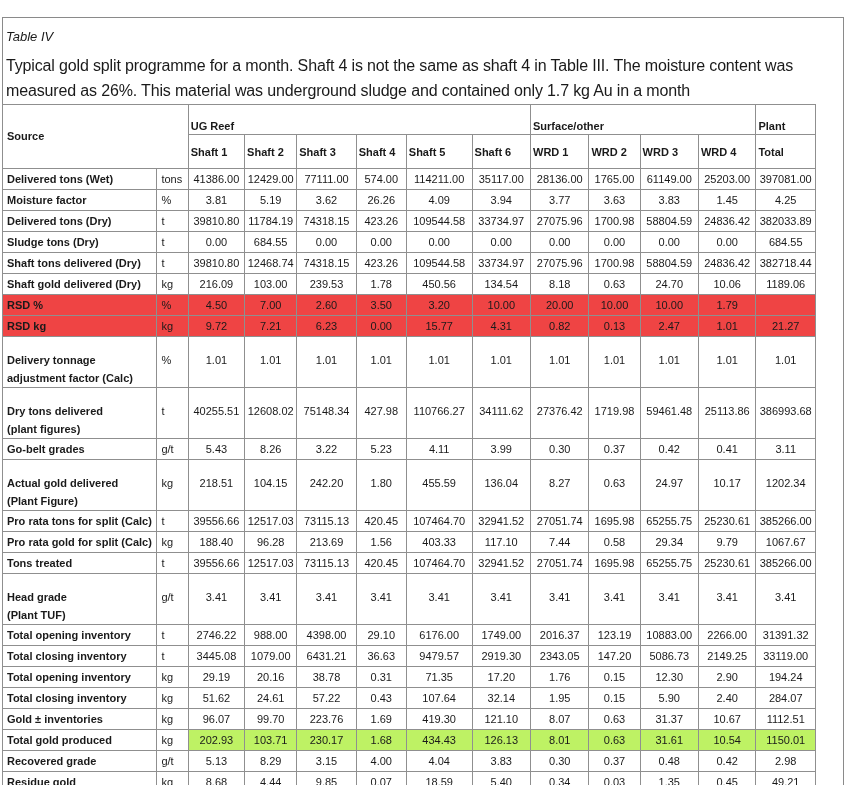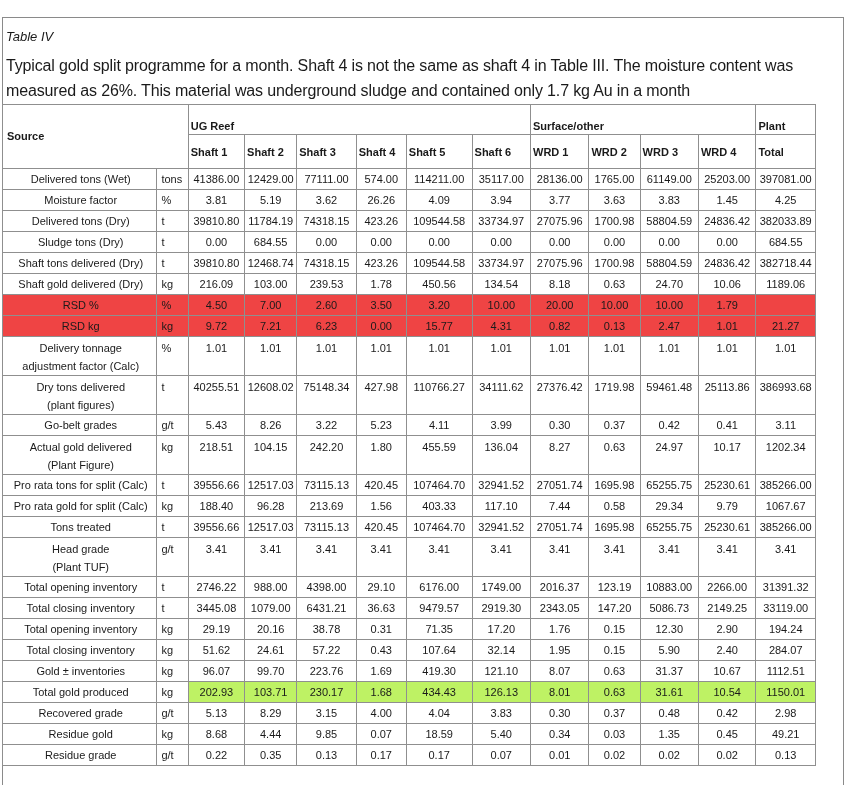--- a/index.html
+++ b/index.html
@@ -10,25 +10,25 @@
   .caption-label { position: absolute; left: 6px; top: 29px; font-size: 13px; font-style: italic; }
   .caption-title { position: absolute; left: 6px; top: 53px; width: 835px; font-size: 16px; font-weight: normal;
                    line-height: 25px; letter-spacing: -0.15px; }
   table { position: absolute; left: 2px; top: 104px; width: 814px; border-collapse: collapse; table-layout: fixed;
           font-size: 11px; border-radius: 23px; }
   td, th { border: 1px solid #8f8f8f; padding: 0 2px; vertical-align: top; white-space: nowrap; }
   th { font-weight: bold; text-align: left; vertical-align: bottom; }
   .hdr-group th { height: 27px; border-top-color: #8f8f8f; padding-bottom: 2px; }
   .hdr-cols th { height: 33px; vertical-align: middle; }
   .src-hdr { text-align: left !important; vertical-align: middle !important; padding-left: 4px; }
-  td.label { text-align: center; padding-left: 4px; }
+  td.label { text-align: left; padding-left: 4px; font-weight: bold; }
   td.unit { text-align: left; padding-left: 4px; }
   td.num { text-align: center; padding: 0 1px; }
   tr.r1 td { height: 20px; line-height: 20px; }
-  tr.r2 td { height: 36px; line-height: 18px; padding-top: 2px; margin-left: 17px; }
+  tr.r2 td { height: 36px; line-height: 18px; padding-top: 14px; margin-left: 17px; }
   tr.rsd td { background: #ef4444; }
   tr.prod td.num { background: #bef264; }
   .c-src { width: 148px; } .c-unit { width: 30px; }
   .c-s1 { width: 54px; } .c-s2 { width: 50px; } .c-s3 { width: 57px; } .c-s4 { width: 48px; }
   .c-s5 { width: 63px; } .c-s6 { width: 56px; } .c-w1 { width: 56px; } .c-w2 { width: 49px; }
   .c-w3 { width: 56px; } .c-w4 { width: 55px; } .c-pt { width: 57px; }
 </style>
 </head>
 <body>
 

